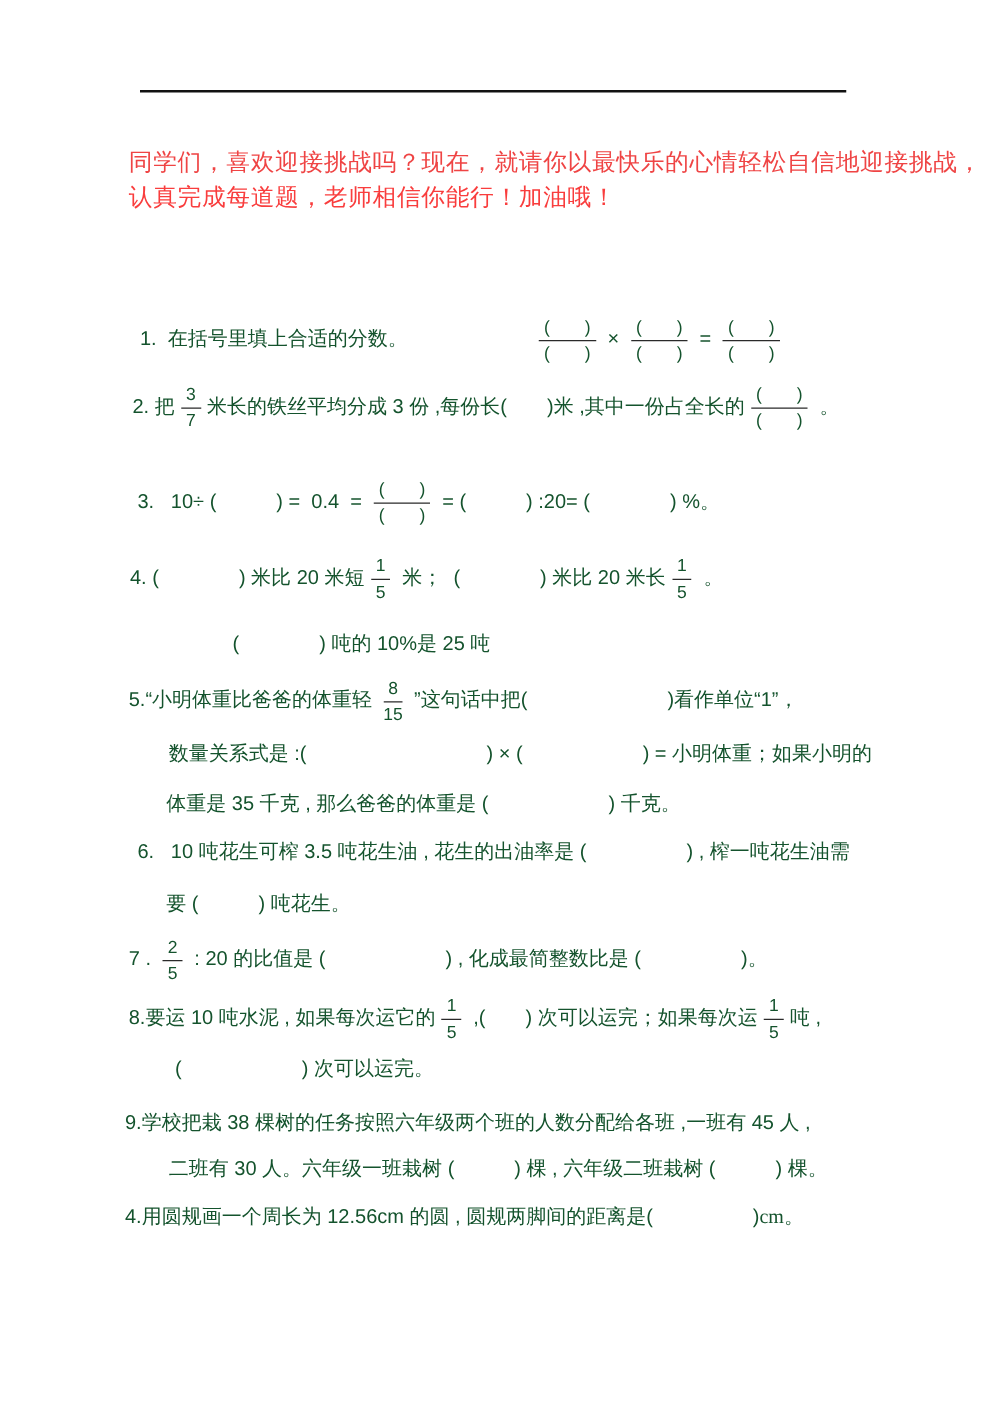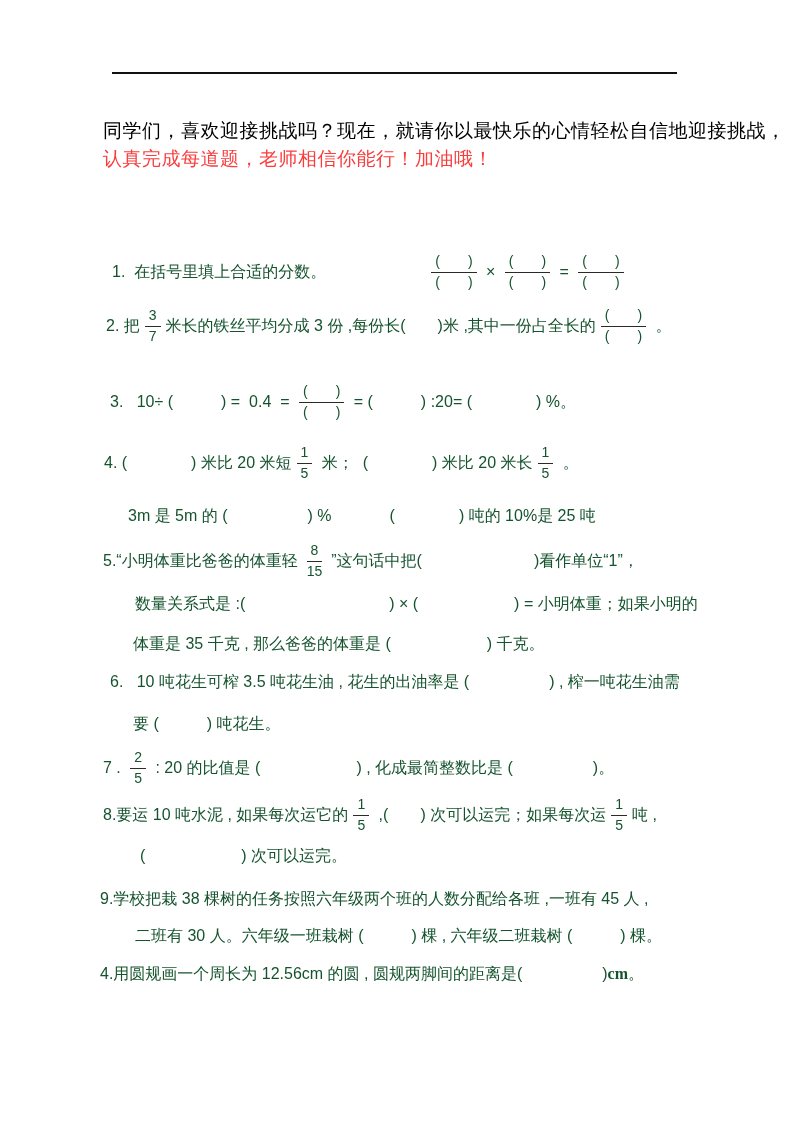--- a/index.html
+++ b/index.html
@@ -47,37 +47,37 @@
     padding:0 4px 1px 4px;
     border-bottom:1.5px solid #2a2a2a;
     text-align:center;
   }
   .frac .den{
     display:block;
     padding:1px 4px 0 4px;
     text-align:center;
   }
   .gap{display:inline-block;height:1px;}
-  .serif{font-family:"Liberation Serif","DejaVu Serif",serif;font-weight:bold;}
+  .serif{font-family:"Liberation Serif","DejaVu Serif",serif;}
 </style>
 </head>
 <body>
 
 <div class="page">
 
   <div class="rule"></div>
 
-  <div class="line intro" style="top: 118px; left: 103px; color: #000000;">同学们，喜欢迎接挑战吗？现在，就请你以最快乐的心情轻松自信地迎接挑战，</div>
+  <div class="line intro" style="top: 118px; left: 103px; color: #ef4444;">同学们，喜欢迎接挑战吗？现在，就请你以最快乐的心情轻松自信地迎接挑战，</div>
   <div class="line intro" style="top: 146px; left: 103px; color: rgb(249, 61, 61);">认真完成每道题，老师相信你能行！加油哦！</div>
 
   <div class="line math" style="top:248px;left:112px"><span>1.  在括号里填上合适的分数。</span><span class="gap" style="width: 100px;"></span><span class="frac"><span class="num">(  )</span><span class="den">(  )</span></span><span> × </span><span class="frac"><span class="num">(  )</span><span class="den">(  )</span></span><span> = </span><span class="frac"><span class="num">(  )</span><span class="den">(  )</span></span></div>
   <div class="line math" style="top:302px;left:106px"><span>2. 把</span><span class="frac"><span class="num">3</span><span class="den">7</span></span><span>米长的铁丝平均分成 3 份 ,每份长(  )米 ,其中一份占全长的</span><span class="frac"><span class="num">(  )</span><span class="den">(  )</span></span><span> 。</span></div>
   <div class="line math" style="top:378px;left:110px"><span>3.   10÷ (   ) =  0.4  = </span><span class="frac"><span class="num">(  )</span><span class="den">(  )</span></span><span> = (   ) :20= (    ) %。</span></div>
   <div class="line math" style="top:439px;left:104px"><span>4. (    ) 米比 20 米短</span><span class="frac"><span class="num">1</span><span class="den">5</span></span><span> 米；  (    ) 米比 20 米长</span><span class="frac"><span class="num">1</span><span class="den">5</span></span><span> 。</span></div>
-  <div class="line plain" style="top:505px;left:128px"><span>3m 是 5m 的 (     ) %</span><span class="gap" style="width: 58px;"></span><span>(    ) 吨的 10%是 25 吨</span></div>
+  <div class="line plain" style="top:505px;left:128px"><span class="gap" style="width: 58px;"></span><span>(    ) 吨的 10%是 25 吨</span></div>
   <div class="line math" style="top:537px;left:103px"><span>5.“小明体重比爸爸的体重轻</span><span class="frac"><span class="num">8</span><span class="den">15</span></span><span>”这句话中把(       )看作单位“1”，</span></div>
   <div class="line plain" style="top:593px;left:135px"><span>数量关系式是 :(         ) × (      ) = 小明体重；如果小明的</span></div>
   <div class="line plain" style="top:633px;left:133px"><span>体重是 35 千克 , 那么爸爸的体重是 (      ) 千克。</span></div>
   <div class="line plain" style="top:671px;left:110px"><span>6.   10 吨花生可榨 3.5 吨花生油 , 花生的出油率是 (     ) , 榨一吨花生油需</span></div>
   <div class="line plain" style="top:713px;left:133px"><span>要 (   ) 吨花生。</span></div>
   <div class="line math" style="top:744px;left:103px"><span>7 . </span><span class="frac"><span class="num">2</span><span class="den">5</span></span><span> : 20 的比值是 (      ) , 化成最简整数比是 (     )。</span></div>
   <div class="line math" style="top:791px;left:103px"><span>8.要运 10 吨水泥 , 如果每次运它的</span><span class="frac"><span class="num">1</span><span class="den">5</span></span><span> ,(  ) 次可以运完；如果每次运</span><span class="frac"><span class="num">1</span><span class="den">5</span></span><span>吨 ,</span></div>
   <div class="line plain" style="top:845px;left:140px"><span>(      ) 次可以运完。</span></div>
   <div class="line plain" style="top:888px;left:100px"><span>9.学校把栽 38 棵树的任务按照六年级两个班的人数分配给各班 ,一班有 45 人 ,</span></div>
   <div class="line plain" style="top:925px;left:135px"><span>二班有 30 人。六年级一班栽树 (   ) 棵 , 六年级二班栽树 (   ) 棵。</span></div>

